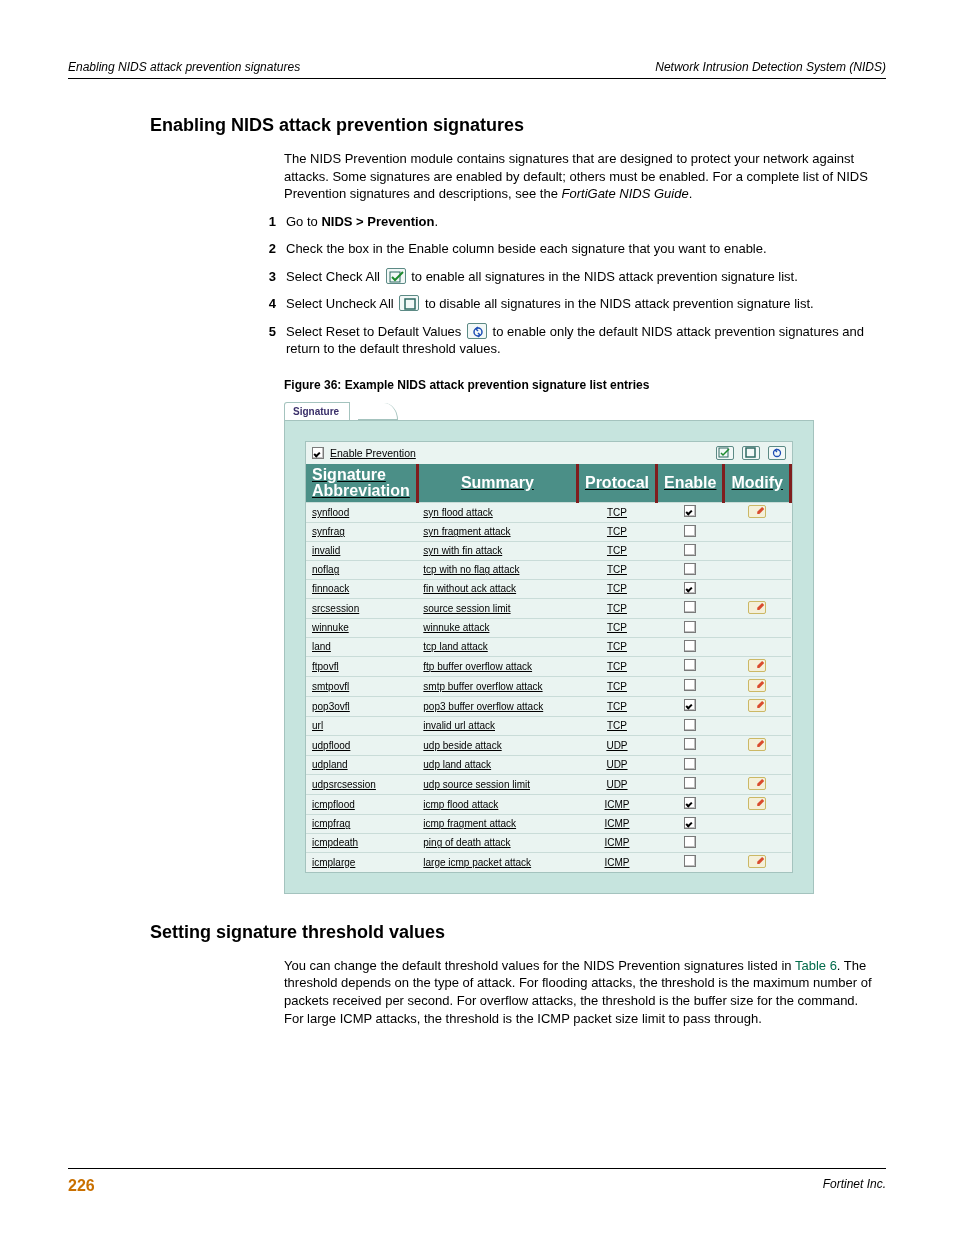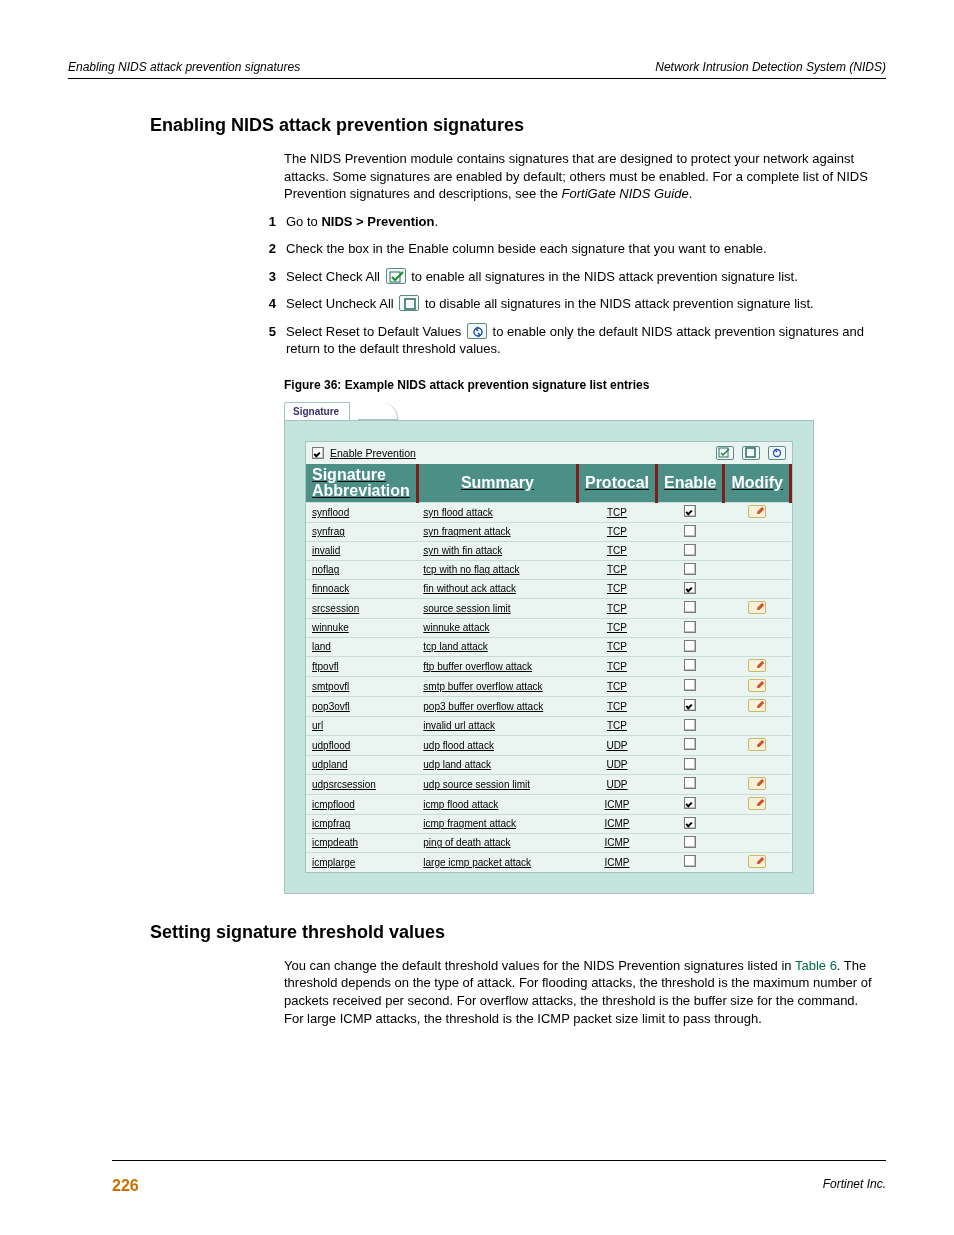--- a/index.html
+++ b/index.html
@@ -193,25 +193,24 @@
     right: 1px; top: 1px;
     width: 7px; height: 7px;
     background: #d94b2e;
     clip-path: polygon(0 70%, 70% 0, 100% 30%, 30% 100%, 0 100%);
   }
   .link-green { color: var(--accent-green); }
   .footer {
     position: absolute;
     left: 68px; right: 68px; bottom: 40px;
     border-top: 1px solid #000;
-    padding-top: 16px;
+    padding-top: 8px;
     display: flex;
     justify-content: space-between;
     font-size: 12px;
-    margin-left: 44px;
   }
   .footer .pnum {
     color: var(--accent-orange);
     font-weight: bold;
     font-size: 16px;
   }
   .footer .pub { font-style: italic; }
 </style>
 </head>
 <body>
@@ -401,21 +400,21 @@
             </tr>
             <tr>
               <td>url</td>
               <td>invalid url attack</td>
               <td>TCP</td>
               <td><span class="cb"></span></td>
               <td></td>
             </tr>
             <tr>
               <td>udpflood</td>
-              <td>udp flood attack</td>
+              <td>udp beside attack</td>
               <td>UDP</td>
               <td><span class="cb"></span></td>
               <td><span class="modify-ico"></span></td>
             </tr>
             <tr>
               <td>udpland</td>
               <td>udp land attack</td>
               <td>UDP</td>
               <td><span class="cb"></span></td>
               <td></td>

